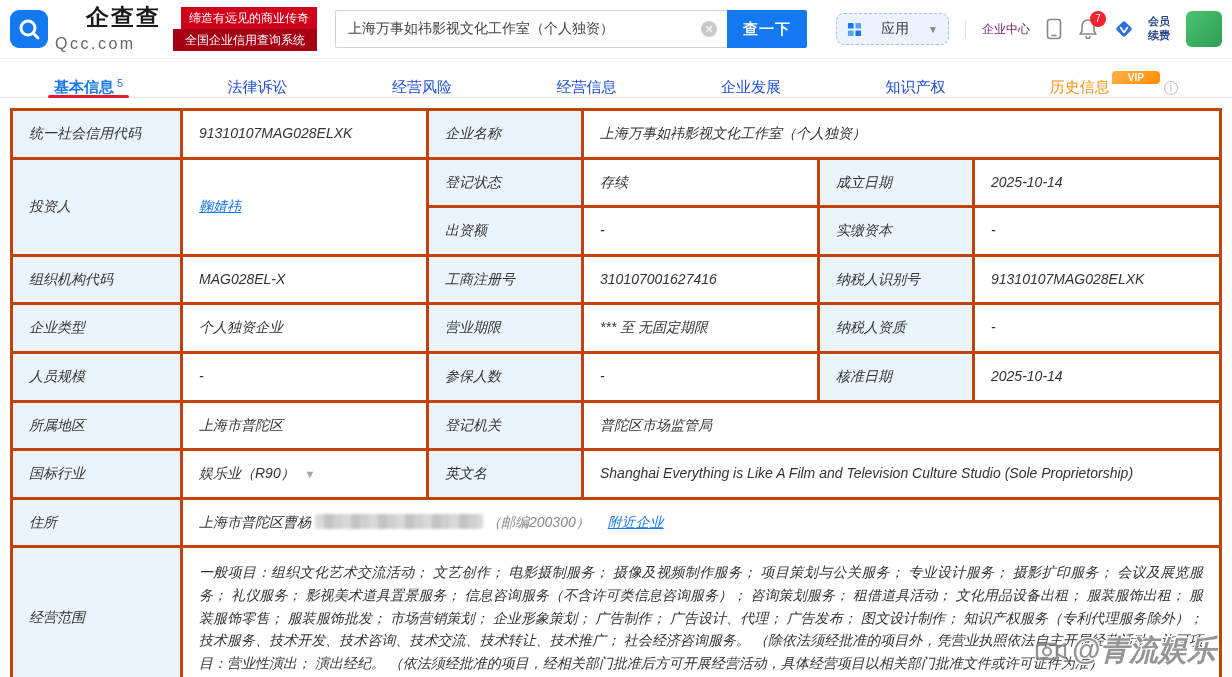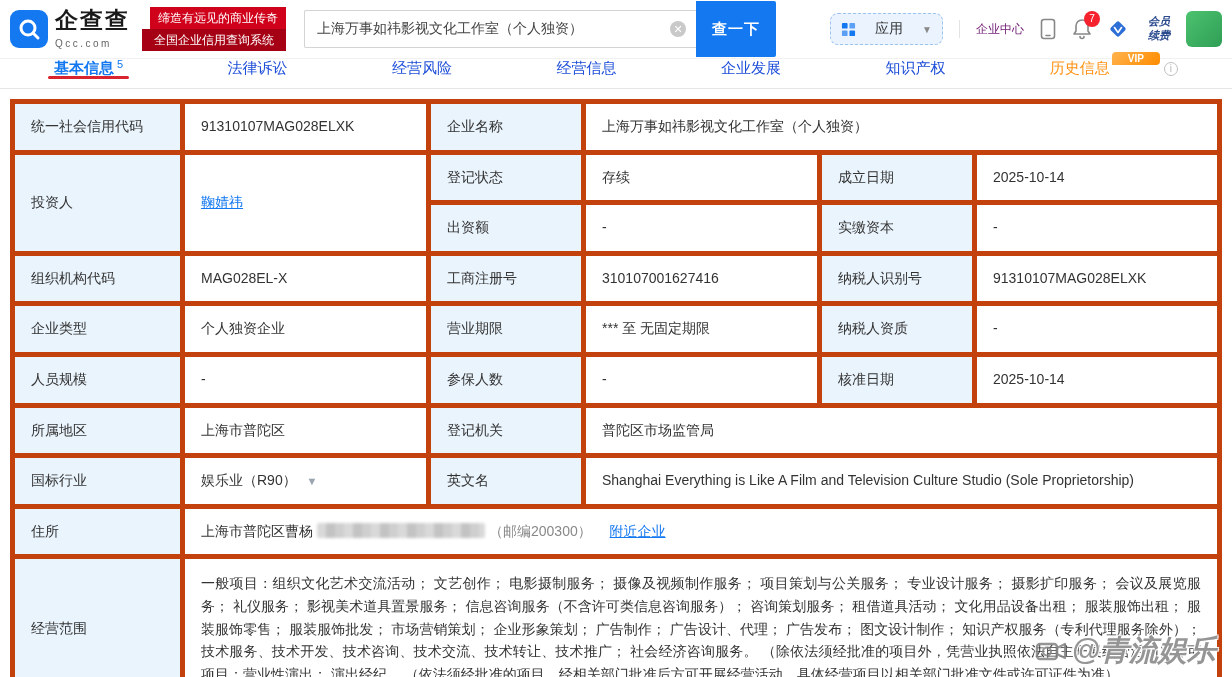--- a/index.html
+++ b/index.html
@@ -4,55 +4,55 @@
 <style>
   * { margin:0; padding:0; box-sizing:border-box; }
   html,body { width:1232px; height:677px; overflow:hidden; background:#fff;
     font-family:"Liberation Sans","DejaVu Sans",sans-serif; color:#333; }
 
   
   .header { display:flex; align-items:center; height:58px; padding:0 10px; background:#fff; gap:12px; position:relative; }
   .logo { display:flex; align-items:center; gap:7px; cursor:pointer; }
   .logo-icon { width:38px; height:38px; border-radius:9px; background:#1478f0; display:flex; align-items:center; justify-content:center; }
   .logo-txt { display:flex; flex-direction:column; line-height:1; }
-  .logo-cn { font-size:23px; font-weight:bold; color:#1a1a1a; letter-spacing:2px; }
-  .logo-en { font-size:10px; color:#666; letter-spacing:2.5px; margin-top:7px; }
+  .logo-cn { font-size:23px; font-weight:bold; color:#1a1a1a; letter-spacing:2px;margin-left:31px; }
+  .logo-en { font-size:16px; color:#666; letter-spacing:2.5px; margin-top:7px; }
   .slogan { font-size:12px; color:#fff; line-height:1; text-align:center; }
   .slogan .l1 { background:#d0021b; padding:5px 8px;margin-left:8px; }
   .slogan .l2 { background:#a50014; padding:5px 8px; }
   .search-wrap { display:flex; align-items:center; margin-left:6px; }
   .search-box { position:relative; }
   .search-input { width:392px; height:38px; border:1px solid #d4d4d4; border-right:none; padding:0 34px 0 12px; font-size:14px; color:#444; outline:none; border-radius:2px 0 0 2px; font-family:inherit; }
   .clear-icon { position:absolute; right:10px; top:11px; width:16px; height:16px; border-radius:50%; background:#c9c9c9; color:#fff; font-size:11px; line-height:16px; text-align:center; cursor:pointer; }
-  .search-btn { height:56px; padding:0 16px; background:#1478f0; color:#fff; border:none; font-size:15px; font-weight:bold; cursor:pointer; border-radius:0 2px 2px 0; letter-spacing:1px; font-family:inherit; }
+  .search-btn { height:38px; padding:0 16px; background:#1478f0; color:#fff; border:none; font-size:15px; font-weight:bold; cursor:pointer; border-radius:0 2px 2px 0; letter-spacing:1px; font-family:inherit; }
   .header-right { margin-left:auto; display:flex; align-items:center; gap:16px; }
   .app-pill { display:flex; align-items:center; gap:19px; background:#eaf3fe; border:1px dashed #9cc3f0; border-radius:8px; padding:6px 10px; cursor:pointer; font-size:14px; color:#333; }
   .caret { font-size:10px; color:#888; }
   .hdr-divider { width:1px; height:18px; background:#e3e3e3; }
   .ent-center { font-size:12px; color:#701a75; cursor:pointer; white-space:nowrap; }
   .icon-btn { position:relative; cursor:pointer; display:flex; align-items:center; }
   .badge { position:absolute; top:-7px; right:-8px; min-width:16px; height:16px; border-radius:8px; background:#f5222d; color:#fff; font-size:10px; line-height:16px; text-align:center; padding:0 4px; }
-  .member { display:flex; align-items:center; gap:20px; cursor:pointer;font-style:italic; }
+  .member { display:flex; align-items:center; gap:14px; cursor:pointer; }
   .member-txt { font-size:11px; color:#2c4b8f; line-height:1.25; font-weight:bold; }
   .avatar { width:36px; height:36px; border-radius:6px; background:linear-gradient(135deg,#4cc36f,#2f9e55); cursor:pointer; flex:0 0 auto; }
 
   
-  .tabs { display:flex; justify-content:space-between; align-items:flex-start; height:31px; padding:0 48px; border-top:1px solid #f1f1f1; border-bottom:1px solid #e5e5e5; background:#fff; }
+  .tabs { display:flex; justify-content:space-between; align-items:flex-end; height:40px; padding:0 48px; border-top:1px solid #f1f1f1; border-bottom:1px solid #e5e5e5; background:#fff; }
   .tab { display:flex; align-items:center; font-size:15px; color:#1d4ed8; cursor:pointer; position:relative; padding:0 6px; }
   .tab.active { color:#1478f0; font-weight:bold; }
   .tab.active::after { content:""; position:absolute; left:0; right:0; bottom:-1px; height:3px; background:#d9232e; border-radius:2px; }
   .tab-count { font-size:11px; color:#1478f0; margin-left:3px; transform:translateY(-5px); font-weight:normal; }
   .tab.history { color:#ff9213; }
   .vip-badge { background:linear-gradient(135deg,#ffb24d,#ff8c00); color:#fff; font-size:10px; font-weight:bold; border-radius:4px 4px 4px 0; padding:1px 16px; position:relative; top:-10px; left:2px; }
   .info-circle { width:14px; height:14px; border:1px solid #c0c0c0; color:#b5b5b5; border-radius:50%; font-size:10px; display:inline-flex; align-items:center; justify-content:center; margin-left:6px; font-style:normal; }
 
   
   .table-wrap { padding:10px; }
   table.info { width:100%; border-collapse:collapse; table-layout:fixed; }
-  table.info td { border:5px solid #c2410c; font-size:14px; padding:13px 16px; vertical-align:middle; word-break:break-all; color:#333; line-height:1.4; }
+  table.info td { border:3px solid #c2410c; font-size:14px; padding:13px 16px; vertical-align:middle; word-break:break-all; color:#333; line-height:1.4;font-style:italic; }
   td.lbl { background:#eaf4fd; }
   a.blue-link { color:#1478f0; text-decoration:underline; cursor:pointer; }
   a.plain-link { color:#1478f0; text-decoration:underline; cursor:pointer; margin-left:14px; white-space:nowrap; }
   .expander { color:#9aa4af; font-size:11px; margin-left:6px; cursor:pointer; }
   .postcode { color:#888; }
   .redacted { display:inline-block; width:168px; height:15px; vertical-align:-2px; margin:0 4px; border-radius:2px;
     background:repeating-linear-gradient(90deg,#d9d9d9 0 9px,#c3c3c3 9px 18px,#cfcfcf 18px 27px); filter:blur(1.6px); }
   .scope-text { line-height:1.62; text-align:justify; }
 
   

